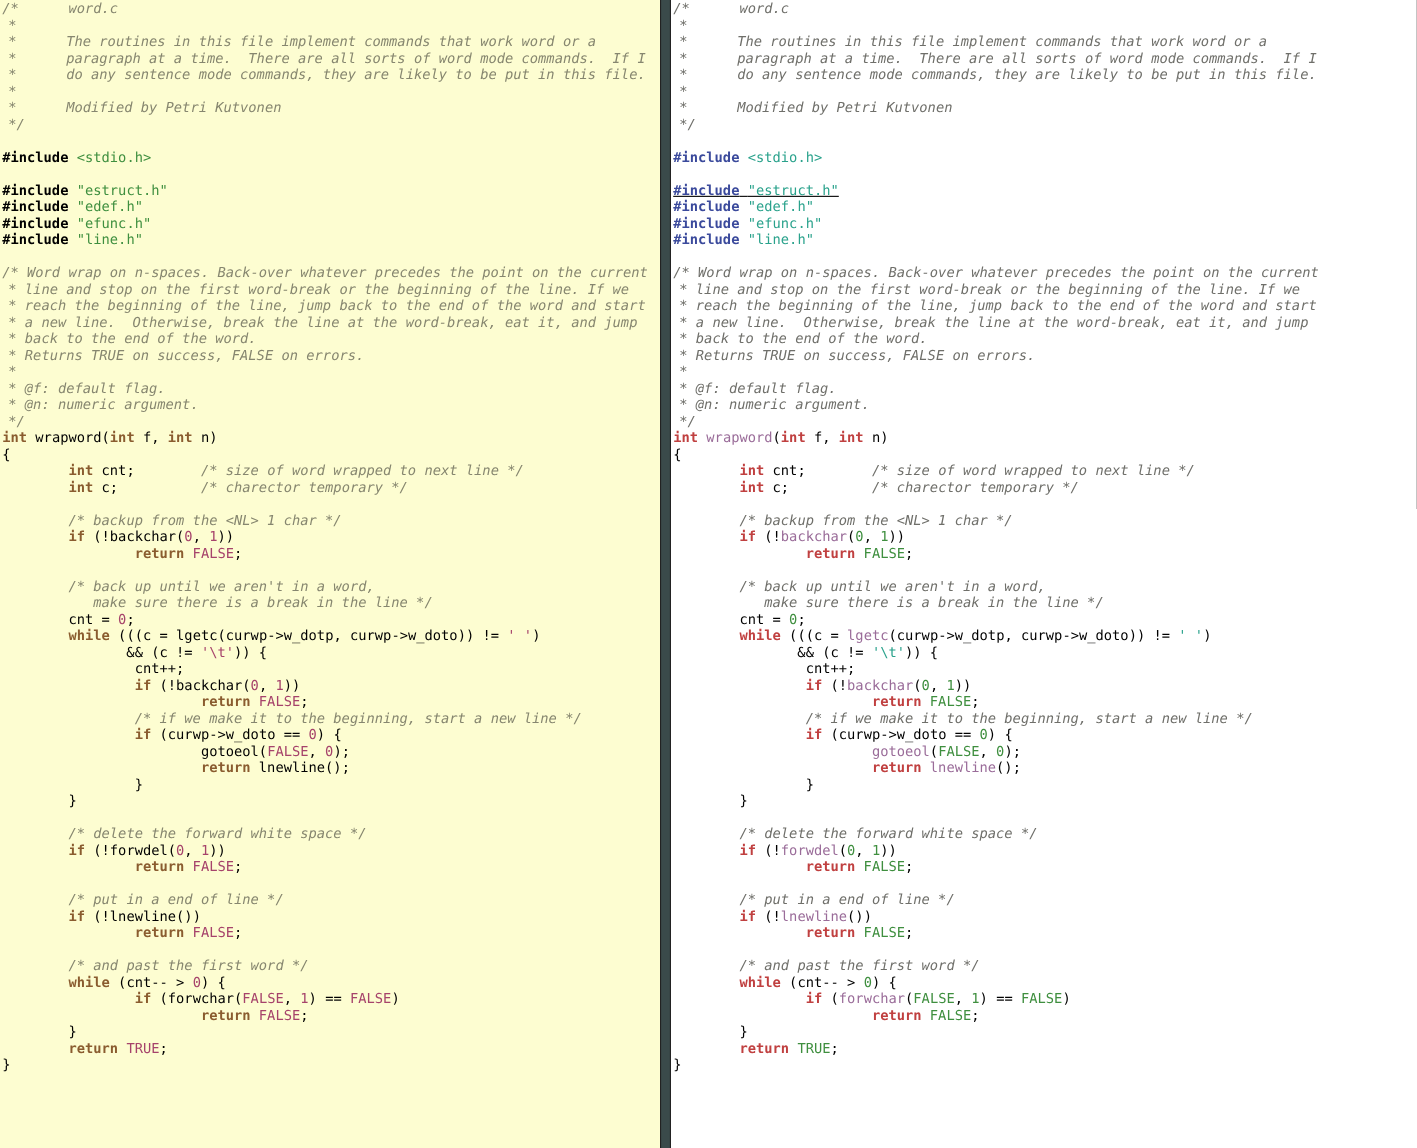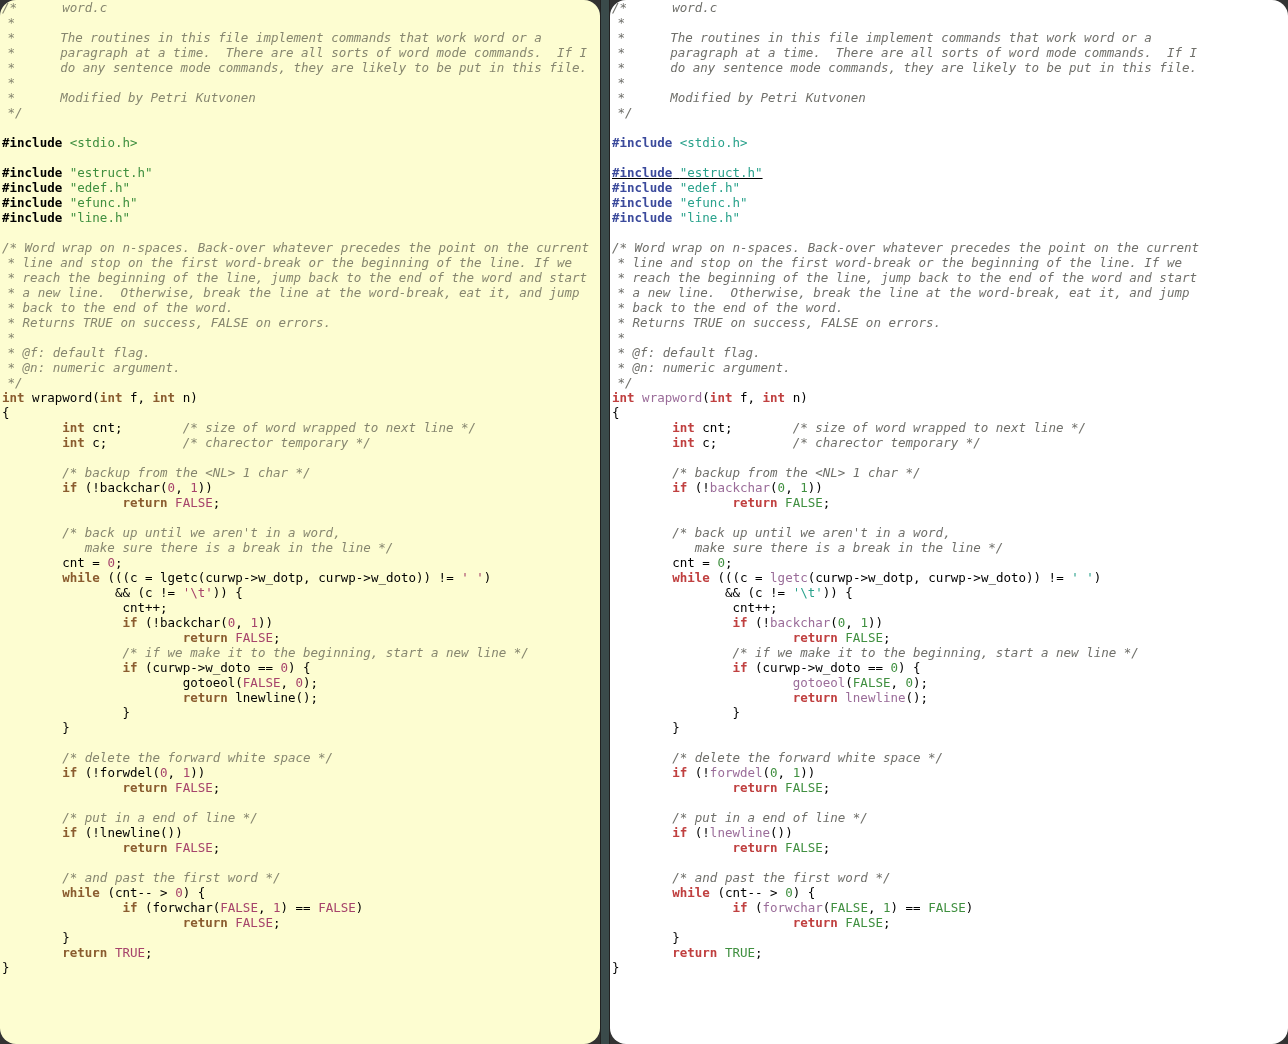--- a/index.html
+++ b/index.html
@@ -10,21 +10,20 @@
     width: 1288px;
     height: 1044px;
     background: #333;
     display: flex;
     overflow: hidden;
   }
   .pane {
     height: 100%;
     overflow: hidden;
     white-space: pre;
-    border-radius: 16px;
   }
   .pane-left {
     background: #fdfdd1;
     width: 600px;
     flex: 0 0 600px;
   }
   .divider {
     width: 10px;
     flex: 0 0 10px;
     background: #3a4a4a;

